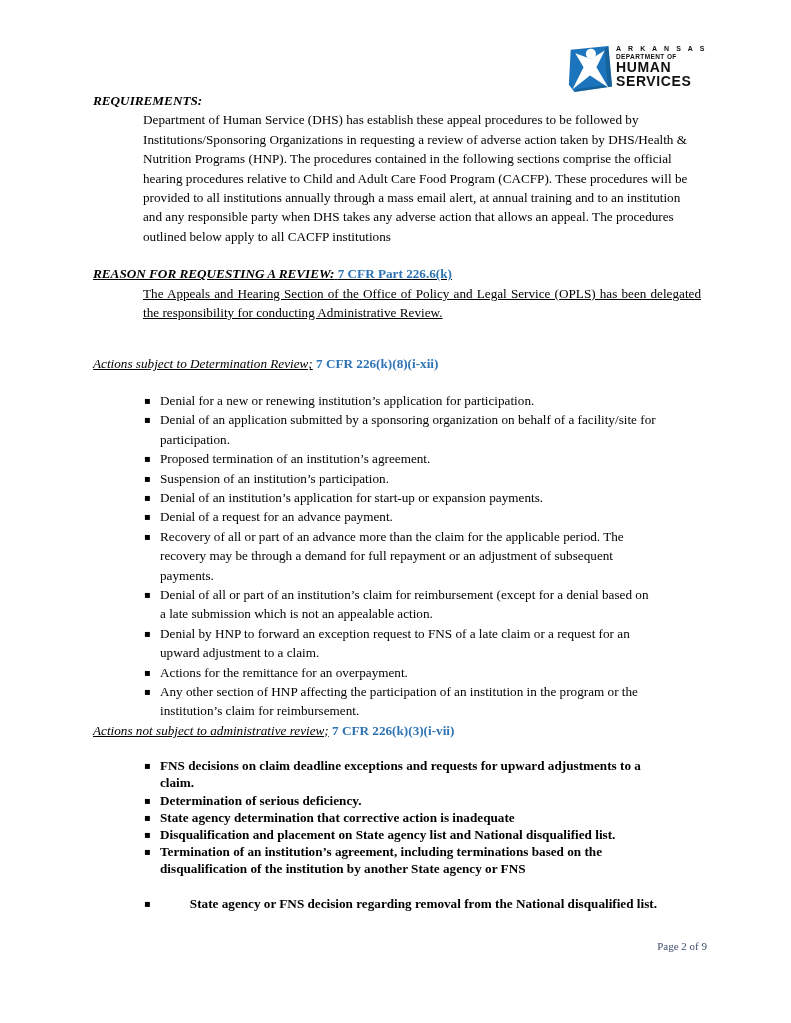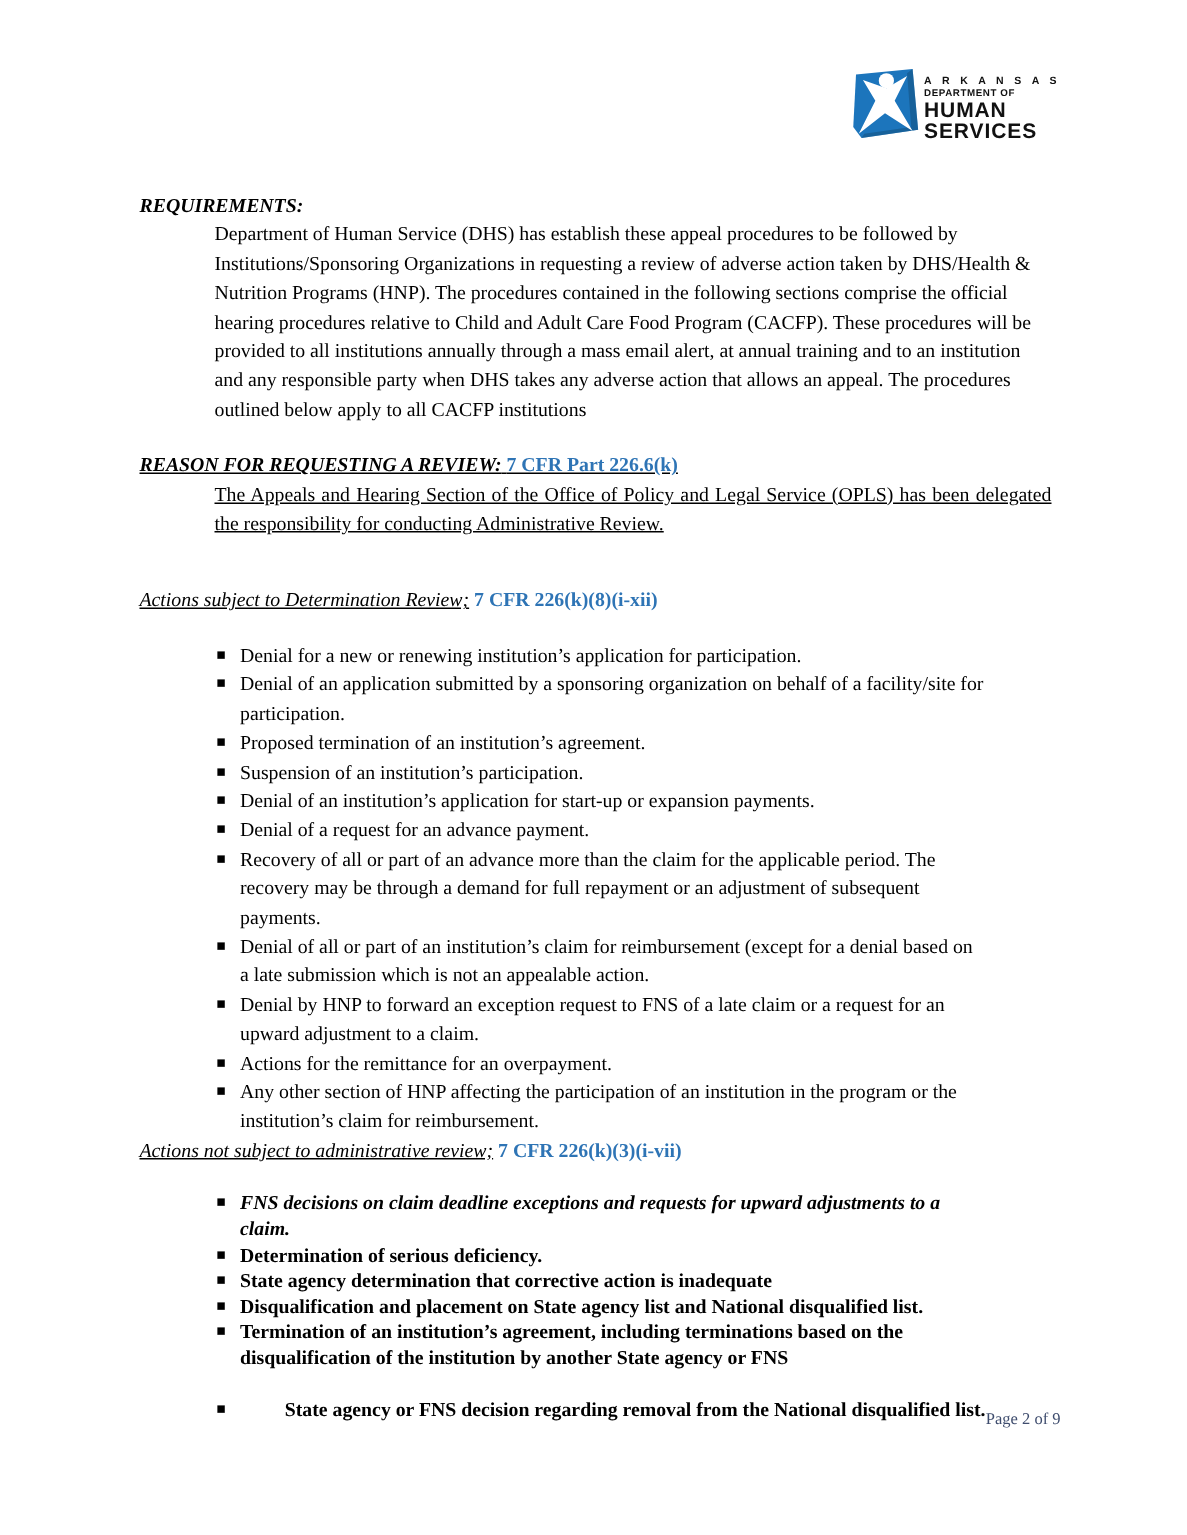--- a/index.html
+++ b/index.html
@@ -13,21 +13,21 @@
   .page {
     position: relative;
     width: 791px; height: 1023px;
     overflow: hidden;
   }
 
   
   .logo {
     position: absolute;
     top: 44px; right: 84px;
-    display: flex; align-items: flex-end; gap: 3px;
+    display: flex; align-items: flex-start; gap: 3px;
   }
   .logo-icon { width: 46px; height: 50px; display: block; }
   .logo-text {
     font-family: "Liberation Sans", sans-serif;
     color: #111;
     padding-top: 1px;
   }
   .logo-line1 {
     font-size: 7px; font-weight: bold; letter-spacing: 2.6px;
     line-height: 8px; white-space: nowrap;
@@ -52,21 +52,21 @@
   .h-bold-italic { font-weight: bold; font-style: italic; }
   .h-underline-italic { font-style: italic; text-decoration: underline; }
   .cfr-ref { color: var(--cfr-blue, #2E74B5); font-weight: bold; }
 
   .para-indent {
     margin: 0 0 0 50px;
     width: 558px;
   }
   .justify { text-align: justify; }
 
-  .sec-requirements { margin-bottom: 18px; margin-top: 36px; }
+  .sec-requirements { margin-bottom: 18px; }
   .sec-reason { margin-bottom: 32px; text-decoration: underline; }
   .heading-row { margin-bottom: 0; }
   .sec-actions-heading { margin-bottom: 17px; }
 
   ul.bullet-list {
     list-style: none;
     margin: 0; padding: 0 0 0 50px;
     width: 564px;
   }
   ul.bullet-list li {
@@ -76,21 +76,21 @@
   ul.bullet-list li::before {
     content: "▪";
     position: absolute;
     left: 1px; top: 0;
     font-size: 10px;
     font-family: "DejaVu Sans", sans-serif;
   }
   .list-1 { margin-bottom: 18px; }
   .list-2 { line-height: 17.2px; }
   .list-2 li { font-weight: bold; }
-  .li-italic { font-style: italic; }
+  .li-italic { }
   .li-gap { margin-top: 17px; text-align: right; }
 
   .footer-page {
     position: absolute;
     right: 84px; top: 940px;
     font-size: 11px;
     color: var(--footer-blue, #3F4D6E);
   }
 </style>
 </head>

